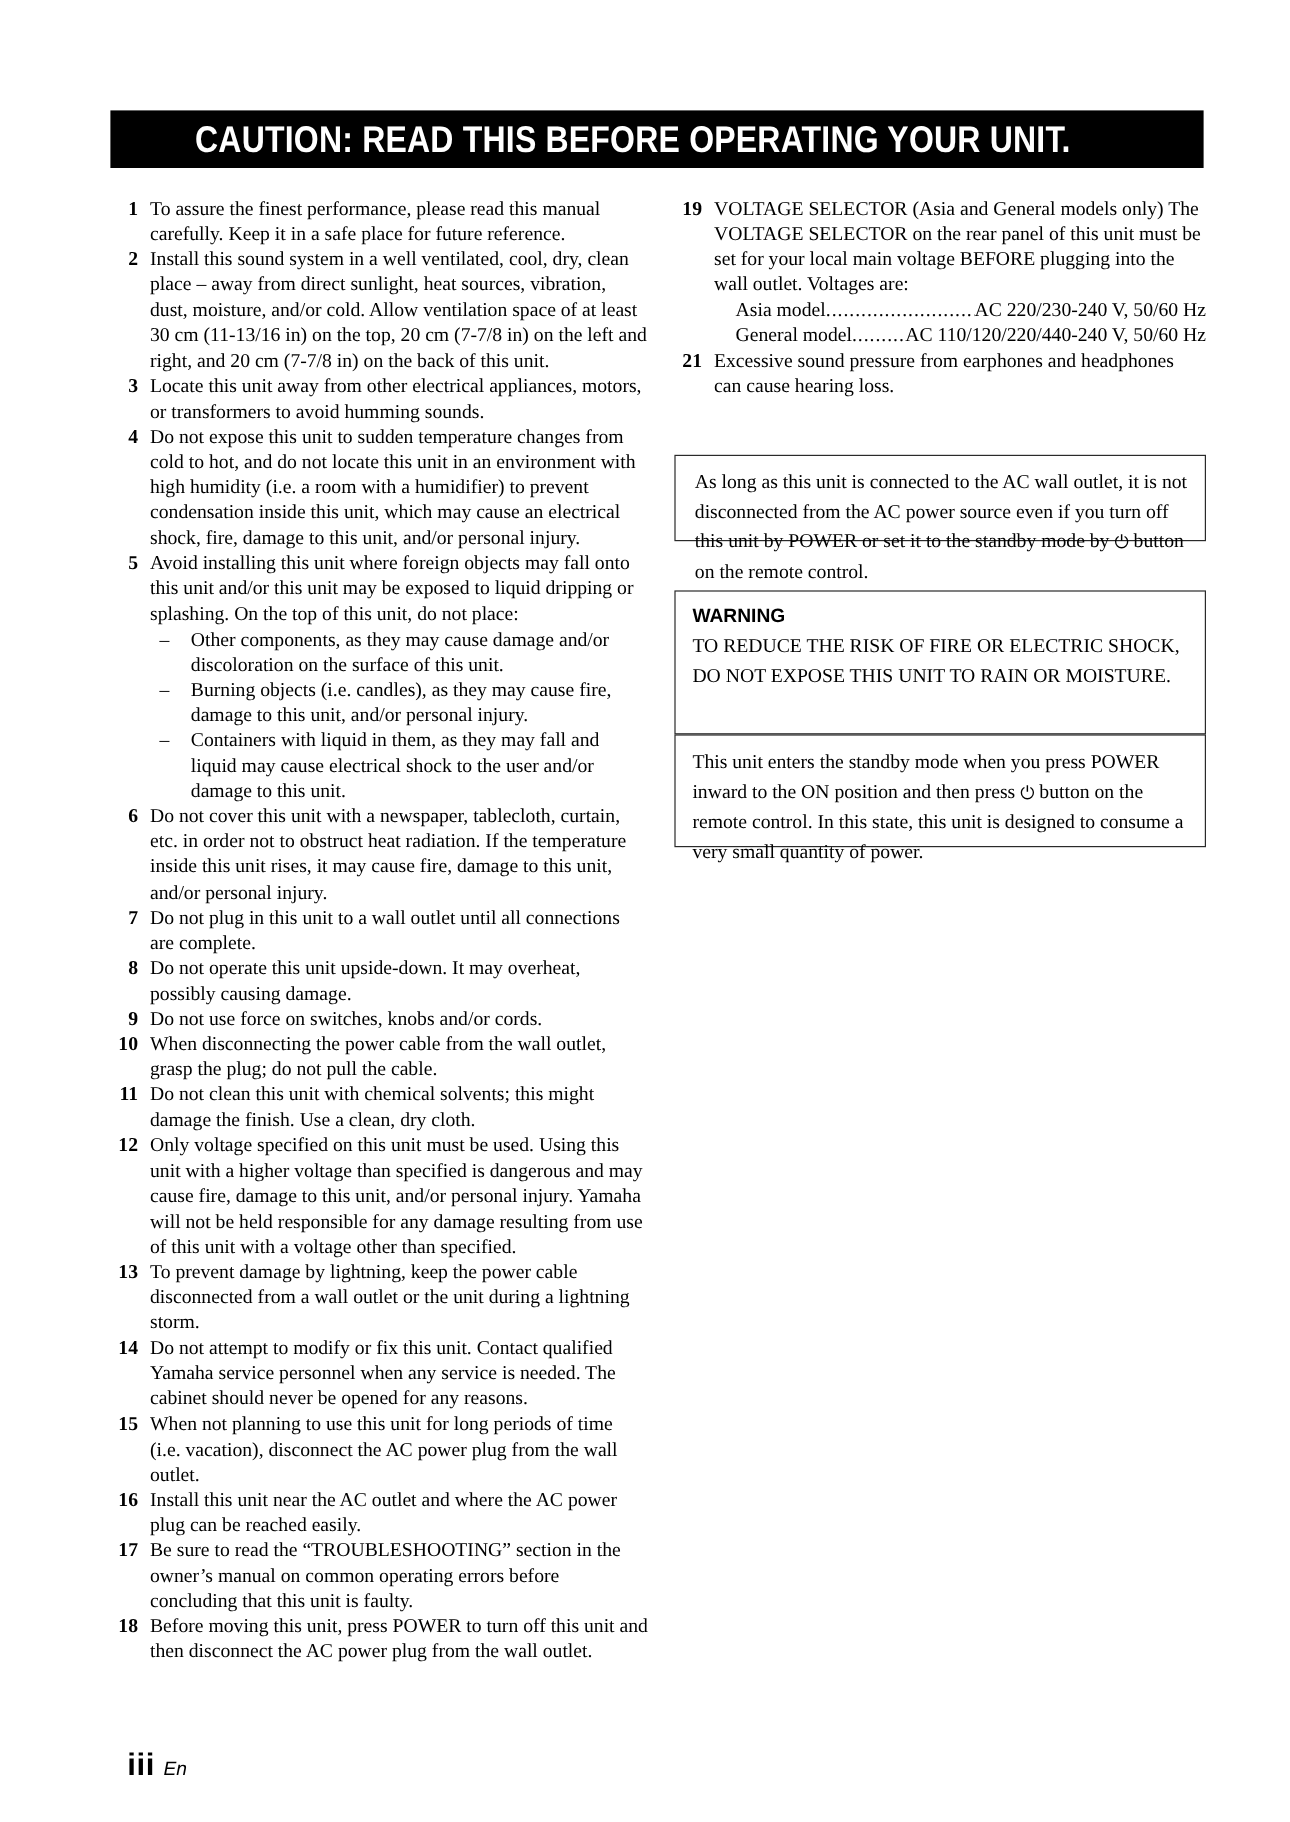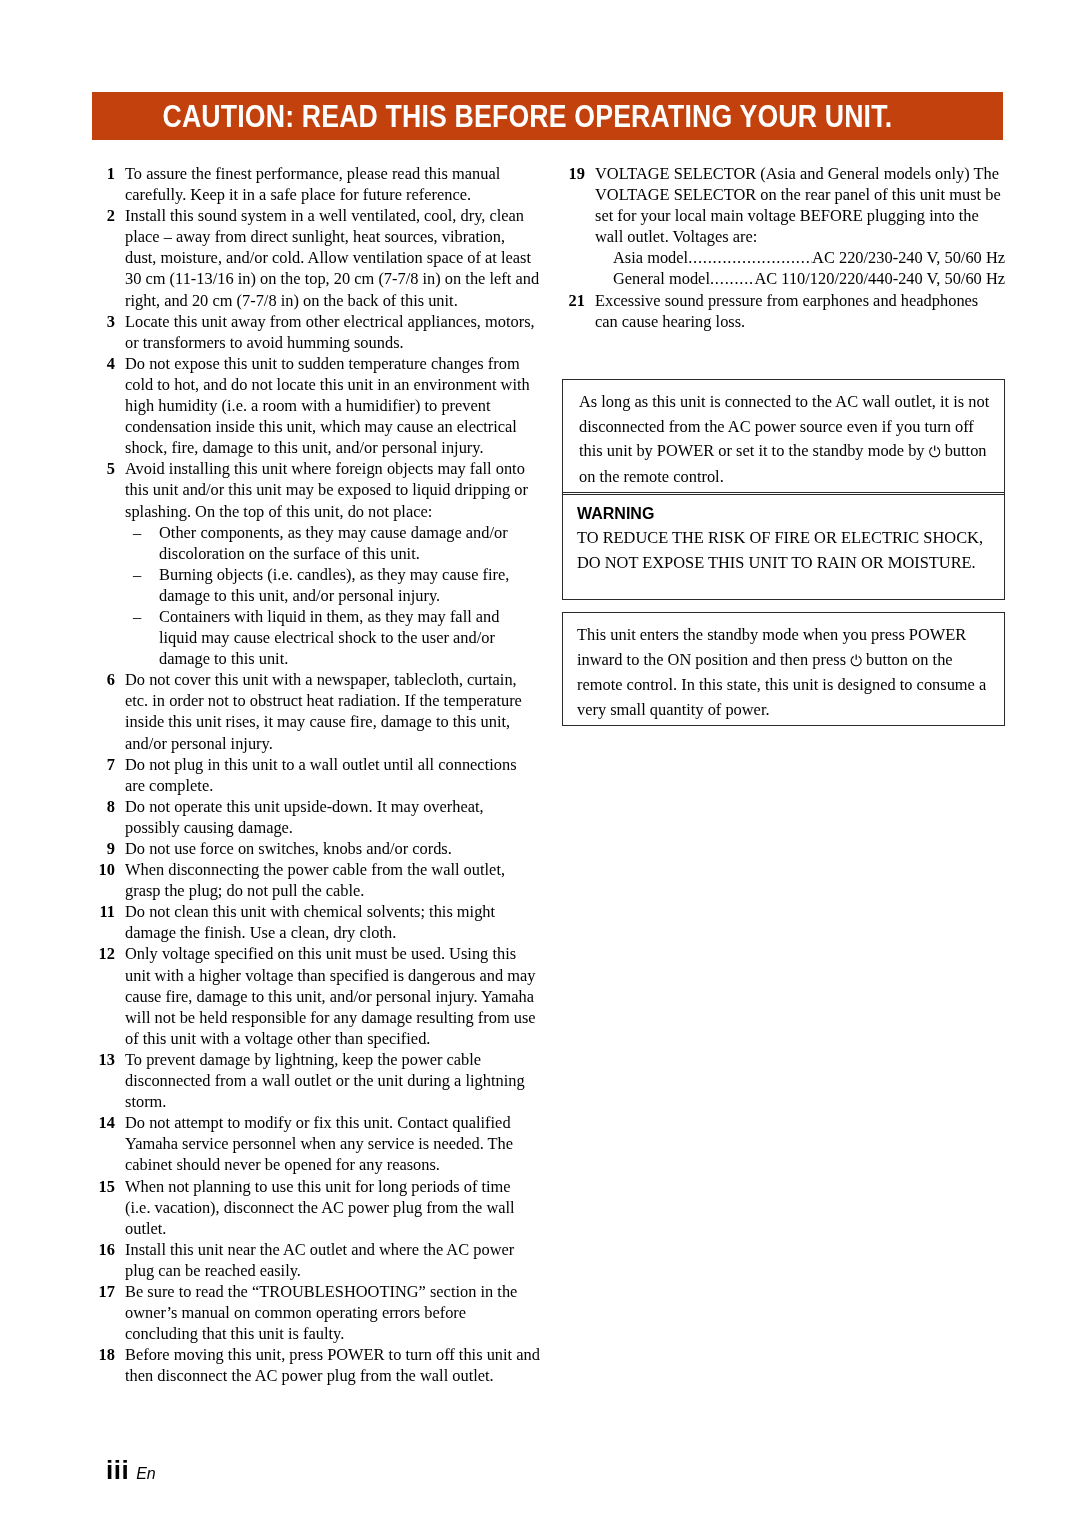--- a/index.html
+++ b/index.html
@@ -24,21 +24,21 @@
     height: 1518px;
   }
 
   
   .banner {
     position: absolute;
     left: 92px;
     top: 92px;
     width: 911px;
     height: 48px;
-    background: #c2410c;
+    background: #000000;
     display: flex;
     align-items: center;
   }
   .banner-title {
     color: #ffffff;
     font-family: "Liberation Sans Narrow", "Liberation Sans", sans-serif;
     font-weight: bold;
     font-size: 31px;
     line-height: 1;
     letter-spacing: 0.2px;
@@ -121,23 +121,23 @@
     position: absolute;
     left: 562px;
     border: 1.6px solid #2a2a2a;
     box-sizing: border-box;
     padding: 10px 13px 11px 14px;
     font-size: 16.4px;
     line-height: 24.6px;
     width: 443px;
   }
   .note-box p { margin: 0; }
-  #box-standby { top: 379px; height: 116px; padding-left: 16px; }
-  #box-warning { top: 492px; height: 108px; }
-  #box-power   { top: 612px; height: 114px; }
+  #box-standby { top: 379px; height: 72px; padding-left: 16px; }
+  #box-warning { top: 492px; height: 120px; }
+  #box-power   { top: 612px; height: 94px; }
 
   .warn-title {
     font-family: "Liberation Sans", "DejaVu Sans", sans-serif;
     font-weight: bold;
     font-size: 16px;
     line-height: 22px;
     display: block;
     margin-bottom: 1px;
   }
   .warn-body { display: block; }

